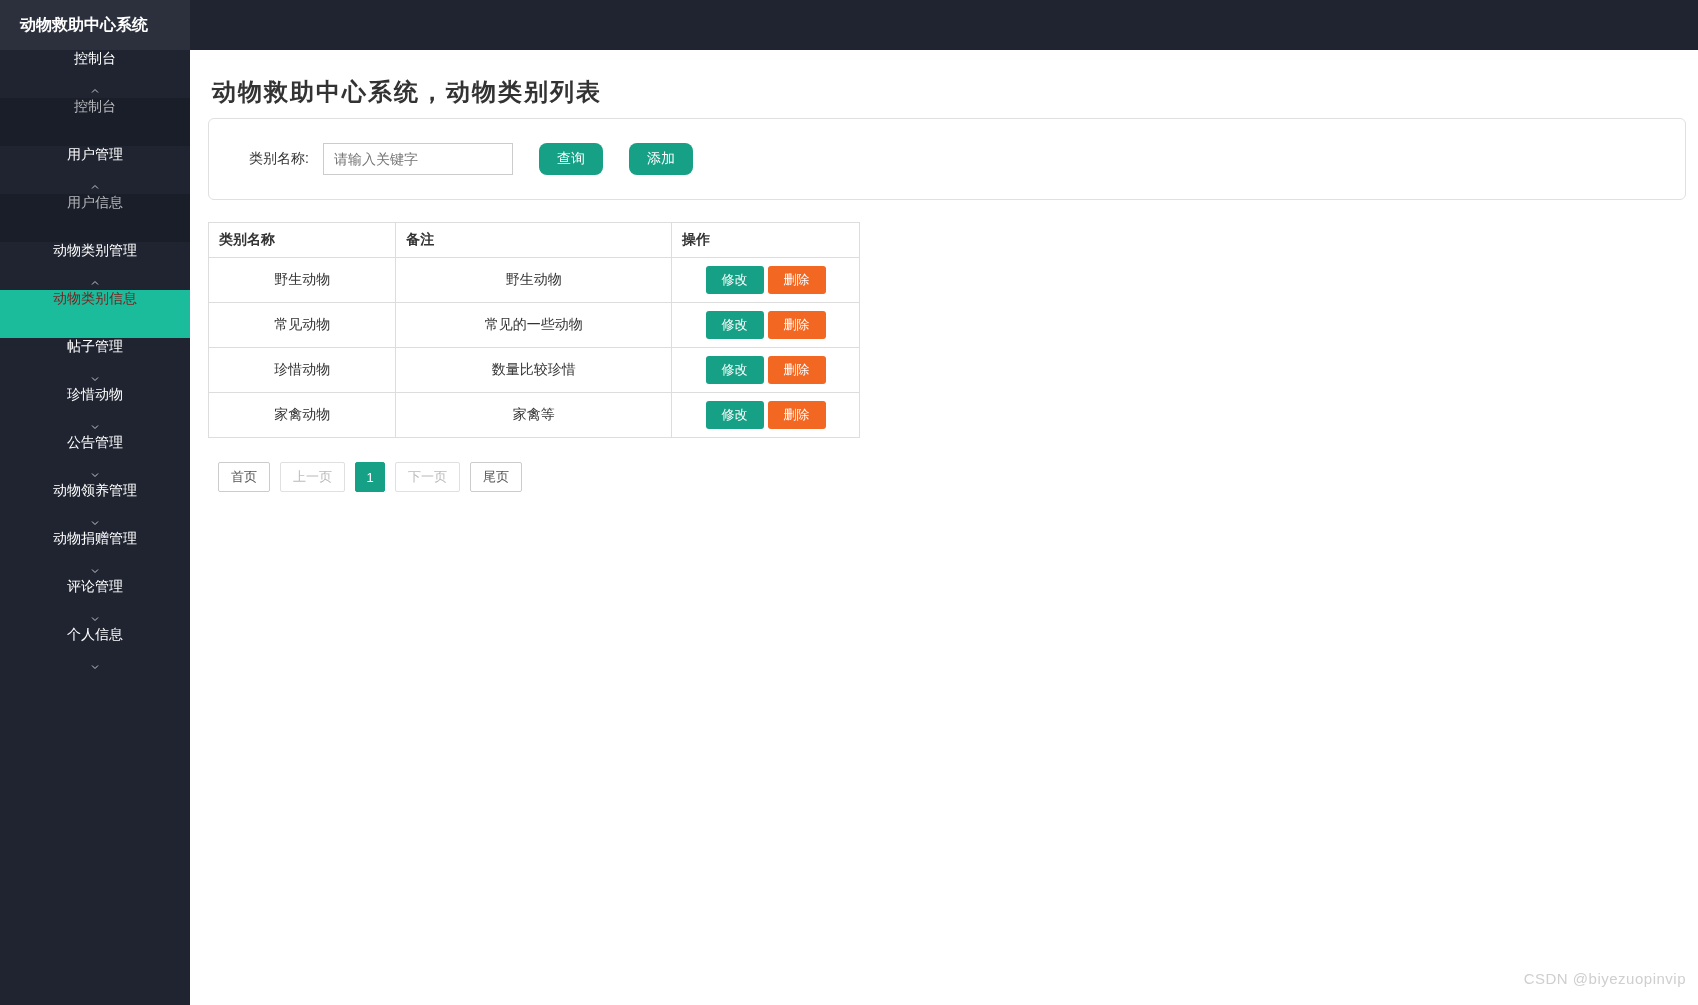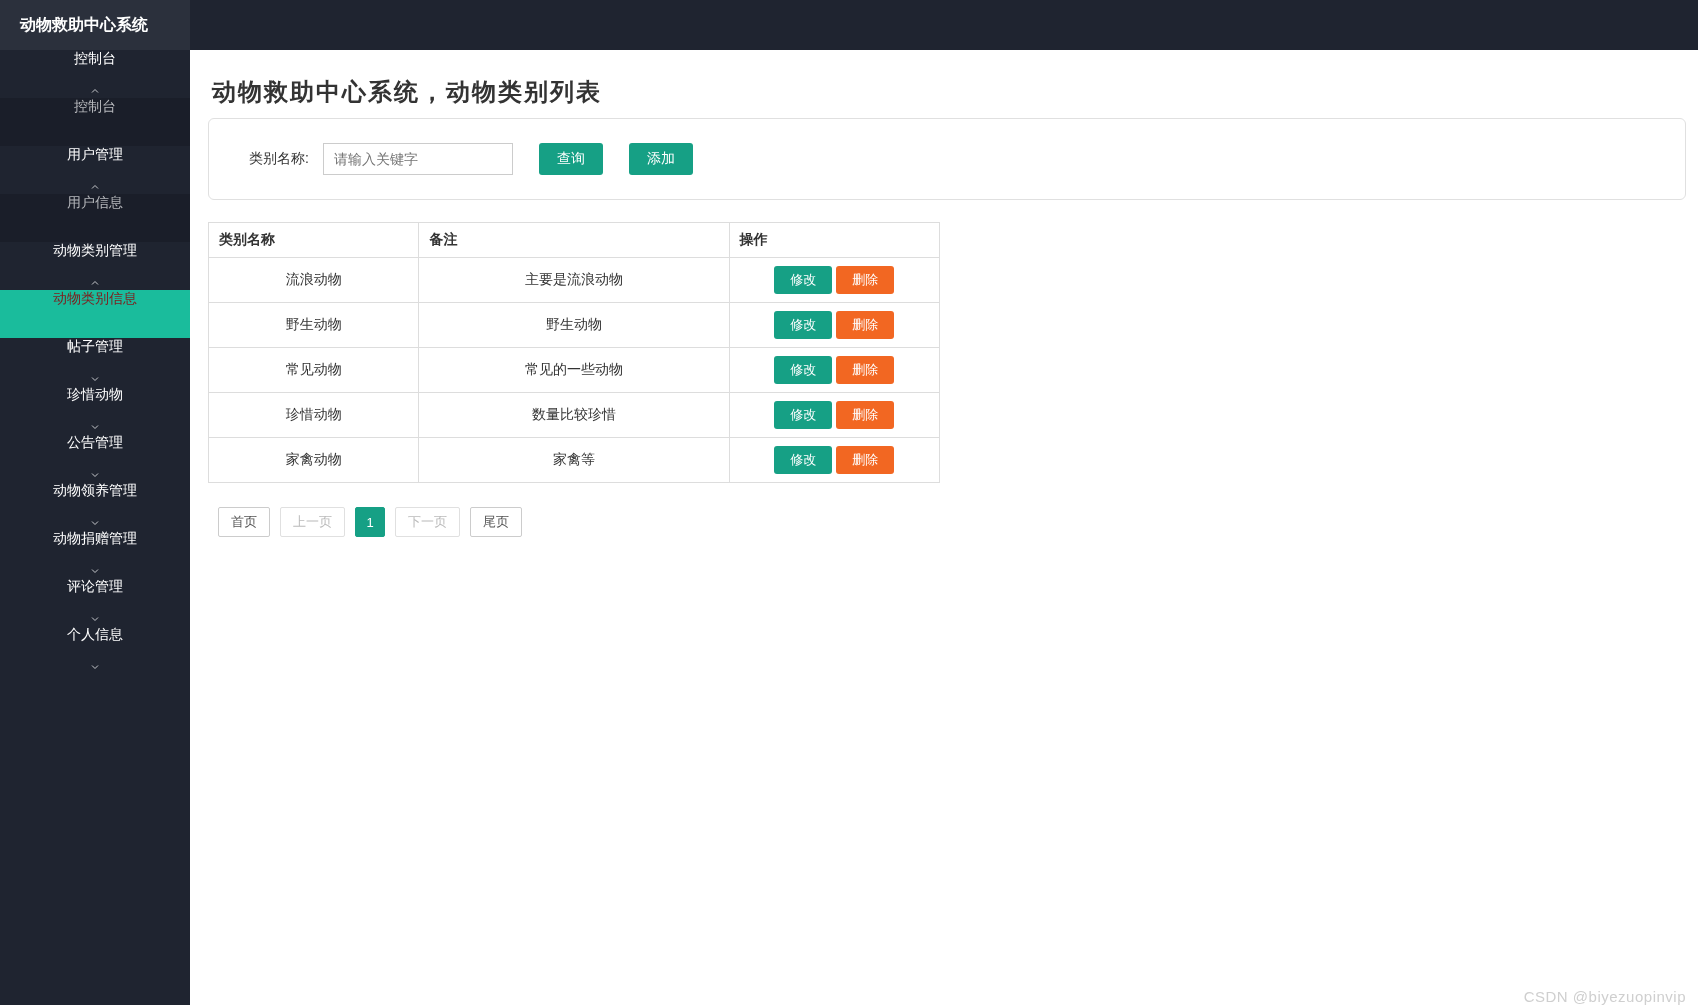--- a/index.html
+++ b/index.html
@@ -21,46 +21,46 @@
     .chevron { width: 14px; height: 14px; display: inline-flex; align-items: center; justify-content: center; }
     .chevron svg { width: 12px; height: 12px; stroke: #c6c8cc; stroke-width: 2; fill: none; }
 
     
     .content { flex: 1; background: #fff; padding: 20px 12px 20px 18px; overflow: auto; }
     .page-title { font-family: "STKaiti", KaiTi, "楷体", serif; font-size: 24px; font-weight: 700; margin: 6px 0 10px 4px; letter-spacing: 2px; }
 
     .search-panel { border: 1px solid #e0e0e0; border-radius: 6px; padding: 24px 40px; display: flex; align-items: center; gap: 10px; margin-bottom: 22px; }
     .search-label { font-size: 14px; margin-right: 4px; }
     .search-input { width: 190px; height: 32px; border: 1px solid #ccc; padding: 0 10px; font-size: 14px; outline: none; }
-    .btn { display: inline-flex; align-items: center; justify-content: center; height: 32px; padding: 0 18px; border: none; border-radius: 3px; font-size: 14px; cursor: pointer; color: #fff; }
+    .btn { display: inline-flex; align-items: center; justify-content: center; height: 32px; padding: 0 18px; border: none; border-radius: 8px; font-size: 14px; cursor: pointer; color: #fff; }
     .btn-teal { background: #16a085; }
     .btn-gap { margin-left: 16px; }
 
     
-    .data-table { width: 732px; border-collapse: collapse; border: 1px solid #ddd; }
+    .data-table { width: 652px; border-collapse: collapse; border: 1px solid #ddd; }
     .data-table th, .data-table td { border: 1px solid #ddd; padding: 8px 10px; font-size: 14px; }
     .data-table th { text-align: left; font-weight: 700; background: #fff; }
     .data-table td { text-align: center; }
     .data-table td.op-cell { text-align: center; }
     .col-name { width: 190px; }
     .col-note { width: 280px; }
     .col-op { width: 190px; }
     .btn-sm { height: 28px; padding: 0 16px; font-size: 13px; border-radius: 3px; border: none; color: #fff; cursor: pointer; }
     .btn-edit { background: #16a085; margin-right: 4px; }
     .btn-del { background: #f26722; }
 
     
     .pagination { margin-top: 24px; display: flex; gap: 10px; align-items: center; padding-left: 10px; }
     .page-btn { min-width: 40px; height: 30px; border: 1px solid #ccc; background: #fff; color: #555; font-size: 13px; padding: 0 12px; cursor: pointer; border-radius: 2px; }
     .page-btn.small { min-width: 30px; padding: 0 10px; }
     .page-btn.active { background: #16a085; border-color: #16a085; color: #fff; }
     .page-btn.disabled { color: #bbb; border-color: #e0e0e0; cursor: default; }
 
     
-    .watermark { position: absolute; bottom: 0; right: 12px; font-size: 15px; color: #cfcfcf; letter-spacing: 0.5px; pointer-events: none; }
+    .watermark { position: absolute; bottom: 18px; right: 12px; font-size: 15px; color: #cfcfcf; letter-spacing: 0.5px; pointer-events: none; }
   </style>
 </head>
 <body>
 
 <div class="viewport">
 
   <div class="topbar">
     <div class="brand">动物救助中心系统</div>
   </div>
 
@@ -175,25 +175,20 @@
       <table class="data-table">
         <thead>
           <tr>
             <th class="col-name">类别名称</th>
             <th class="col-note">备注</th>
             <th class="col-op">操作</th>
           </tr>
         </thead>
         <tbody id="table-body">
             <tr>
-              <td>流浪动物</td>
-              <td>主要是流浪动物</td>
-              <td class="op-cell"><button class="btn-sm btn-edit">修改</button><button class="btn-sm btn-del">删除</button></td>
-            </tr>
-            <tr>
               <td>野生动物</td>
               <td>野生动物</td>
               <td class="op-cell"><button class="btn-sm btn-edit">修改</button><button class="btn-sm btn-del">删除</button></td>
             </tr>
             <tr>
               <td>常见动物</td>
               <td>常见的一些动物</td>
               <td class="op-cell"><button class="btn-sm btn-edit">修改</button><button class="btn-sm btn-del">删除</button></td>
             </tr>
             <tr>

